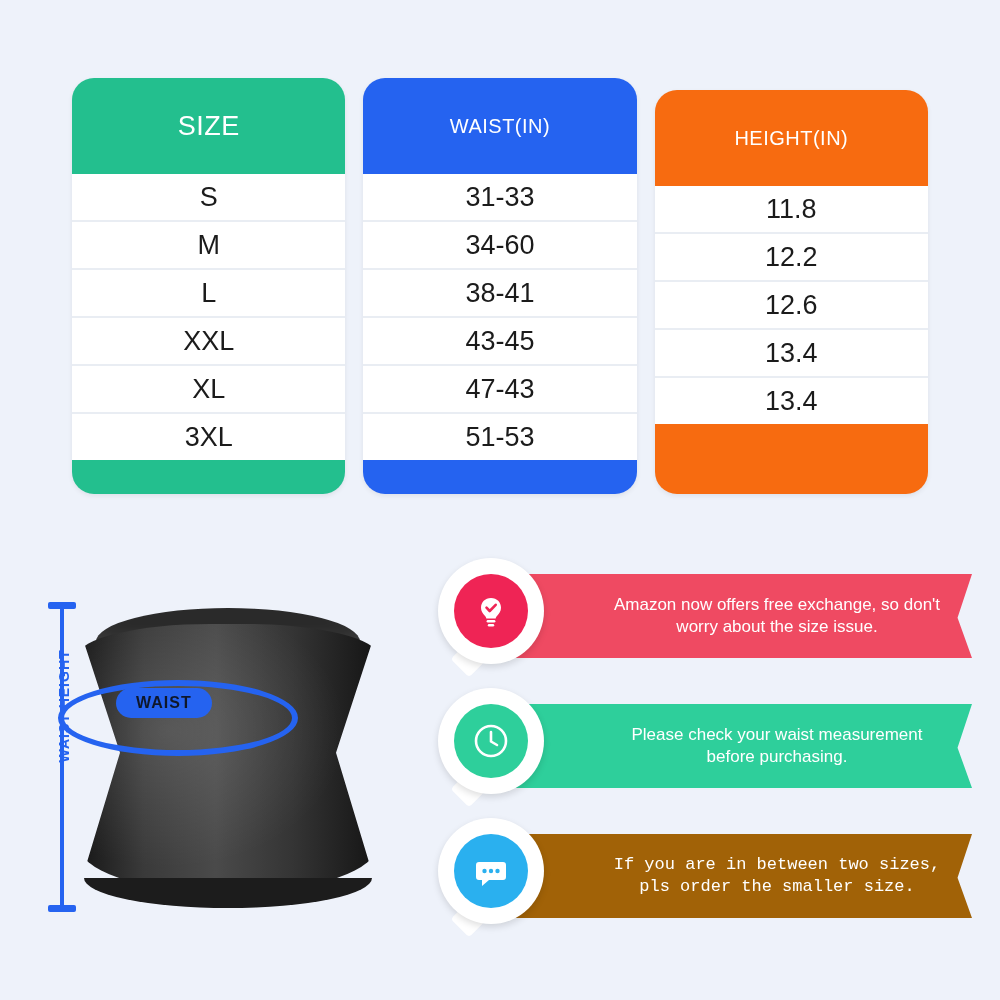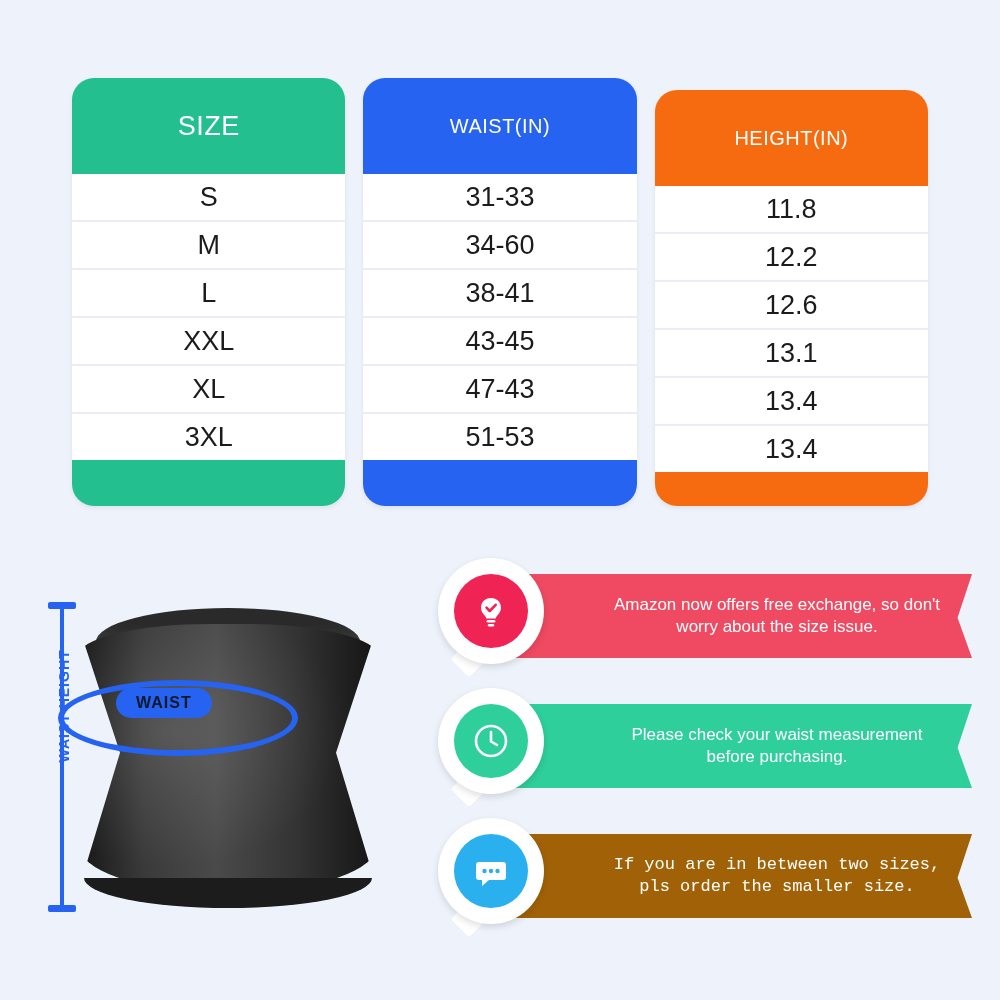--- a/index.html
+++ b/index.html
@@ -269,21 +269,20 @@
       <div class="cell">51-53</div>
     </div>
   </div>
 
   <div class="col height">
     <div class="col-header">HEIGHT(IN)</div>
     <div class="col-body">
       <div class="cell">11.8</div>
       <div class="cell">12.2</div>
       <div class="cell">12.6</div>
-      <div class="cell">13.1</div>
       <div class="cell">13.4</div>
       <div class="cell">13.4</div>
     </div>
   </div>
 
 </div>
 
 <div class="product-area">
 
   <div class="waist-height-bar">

